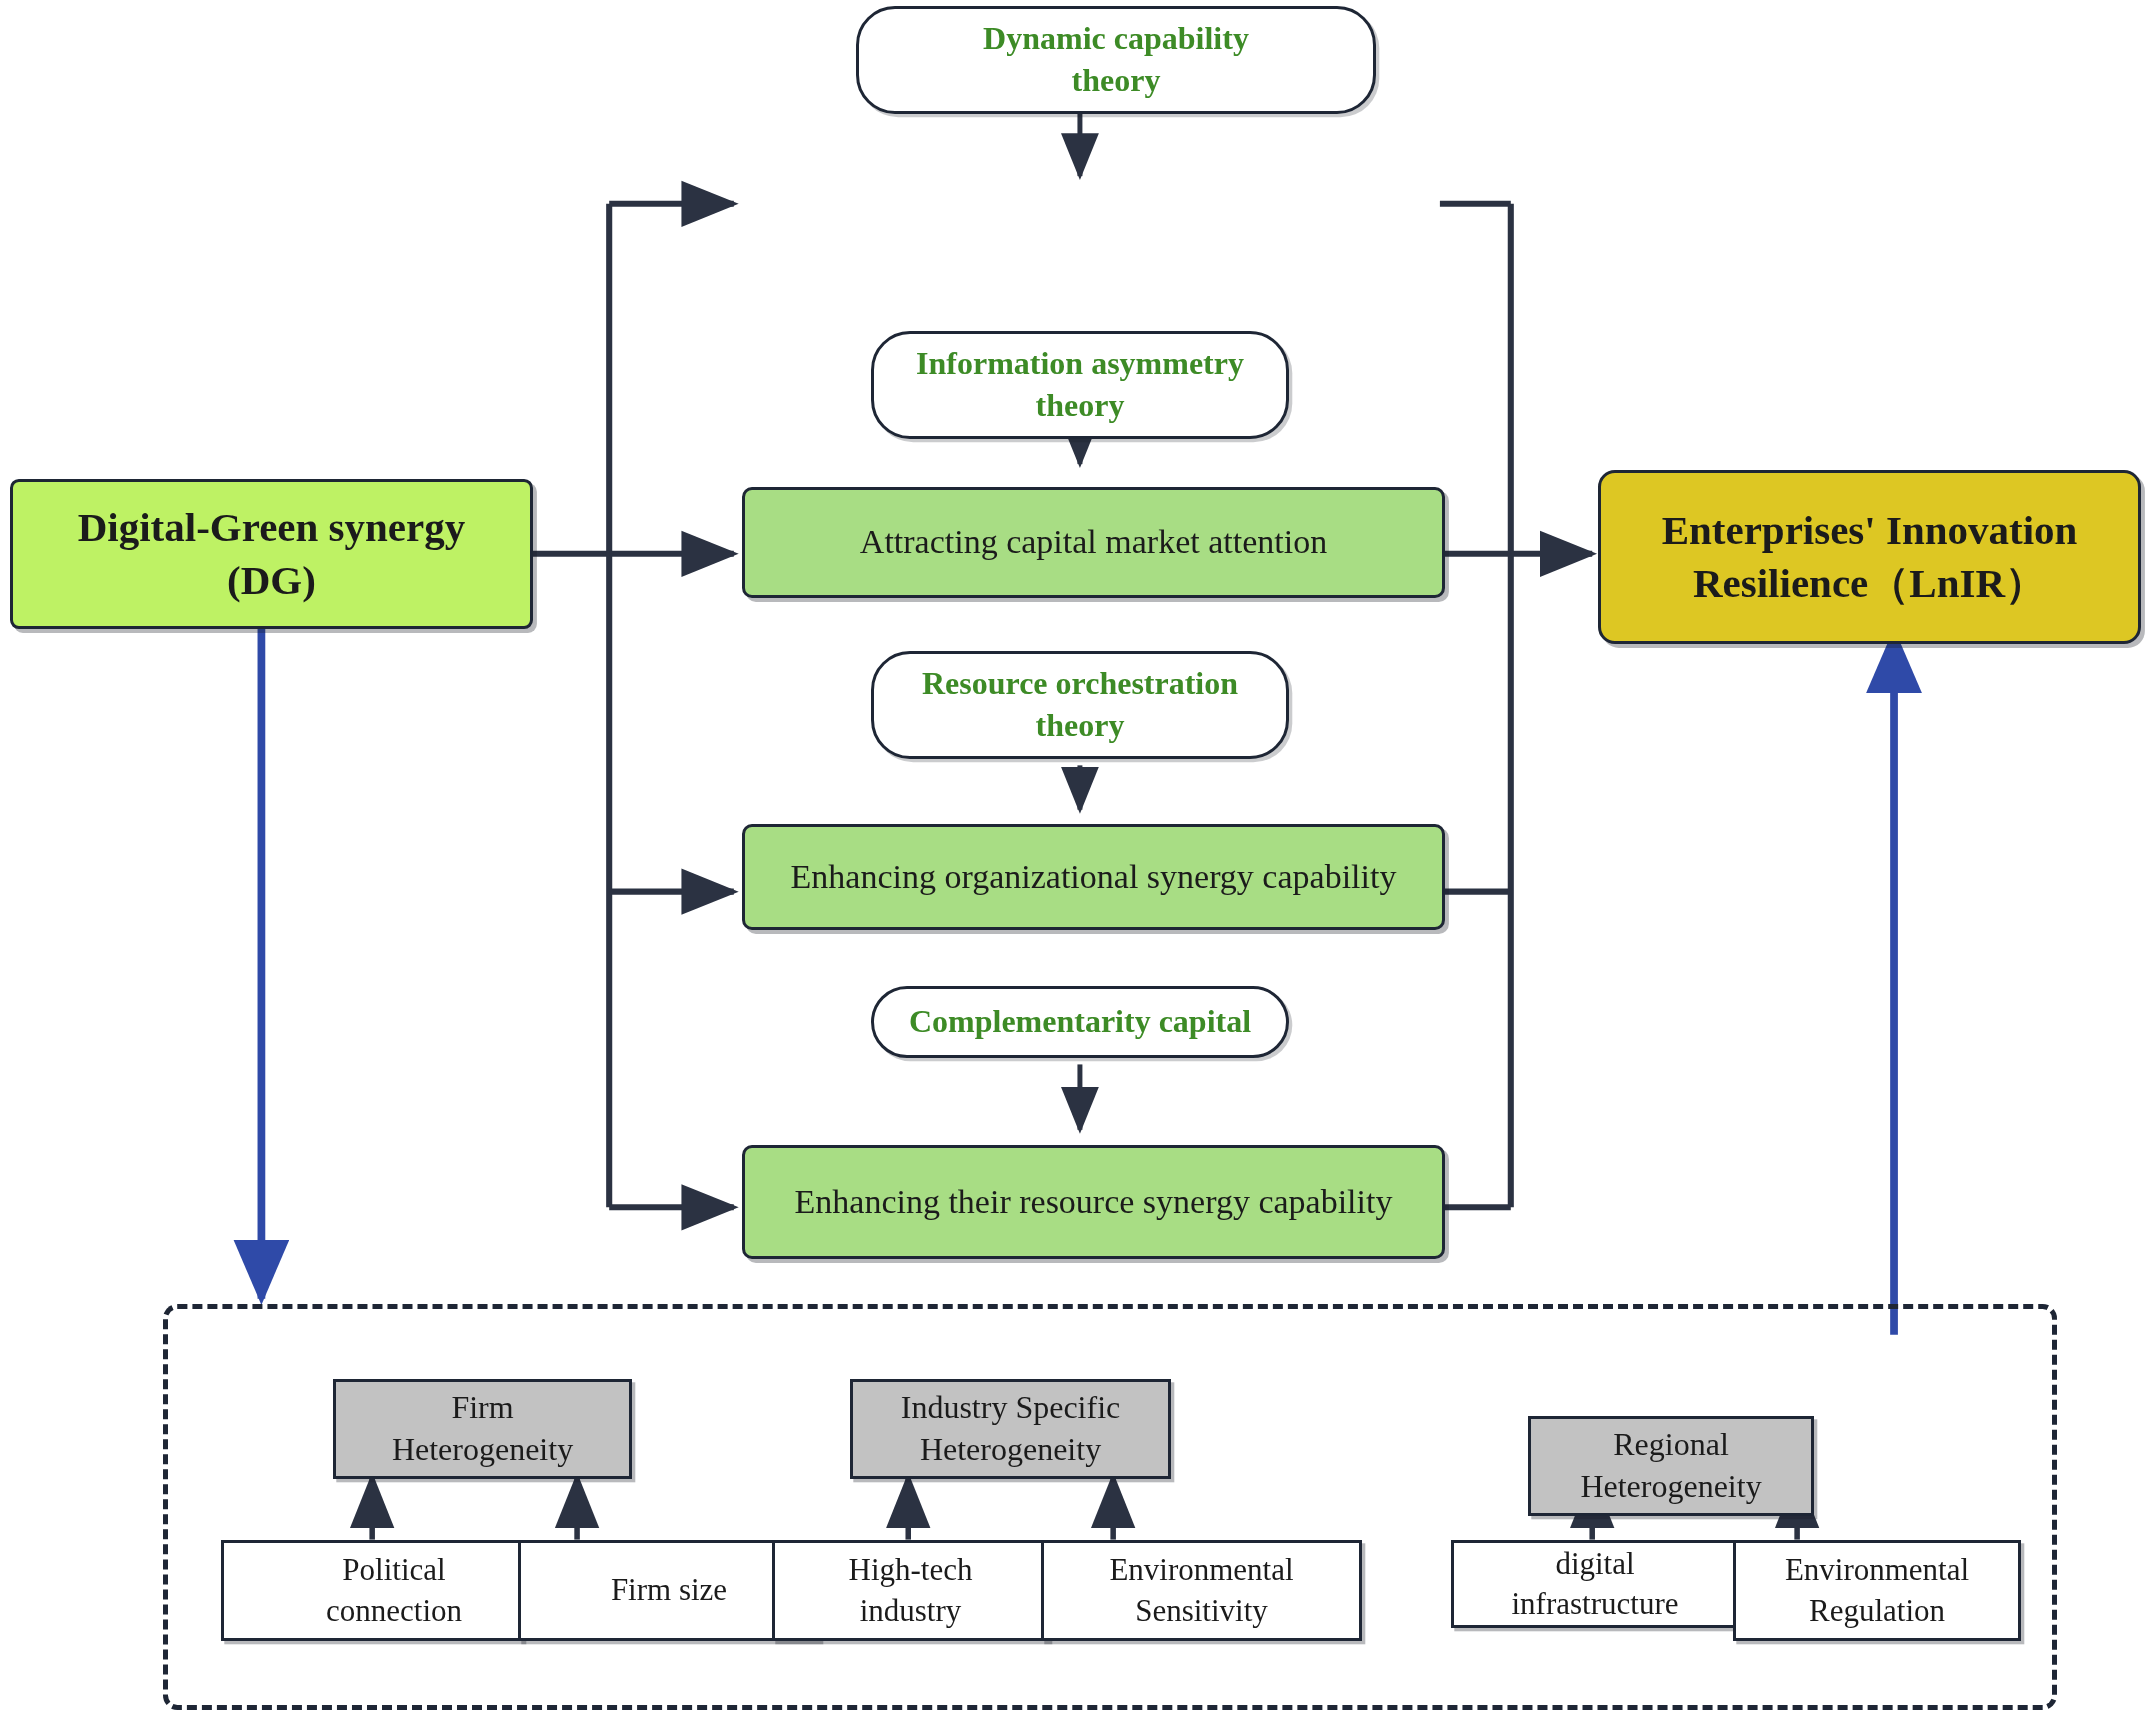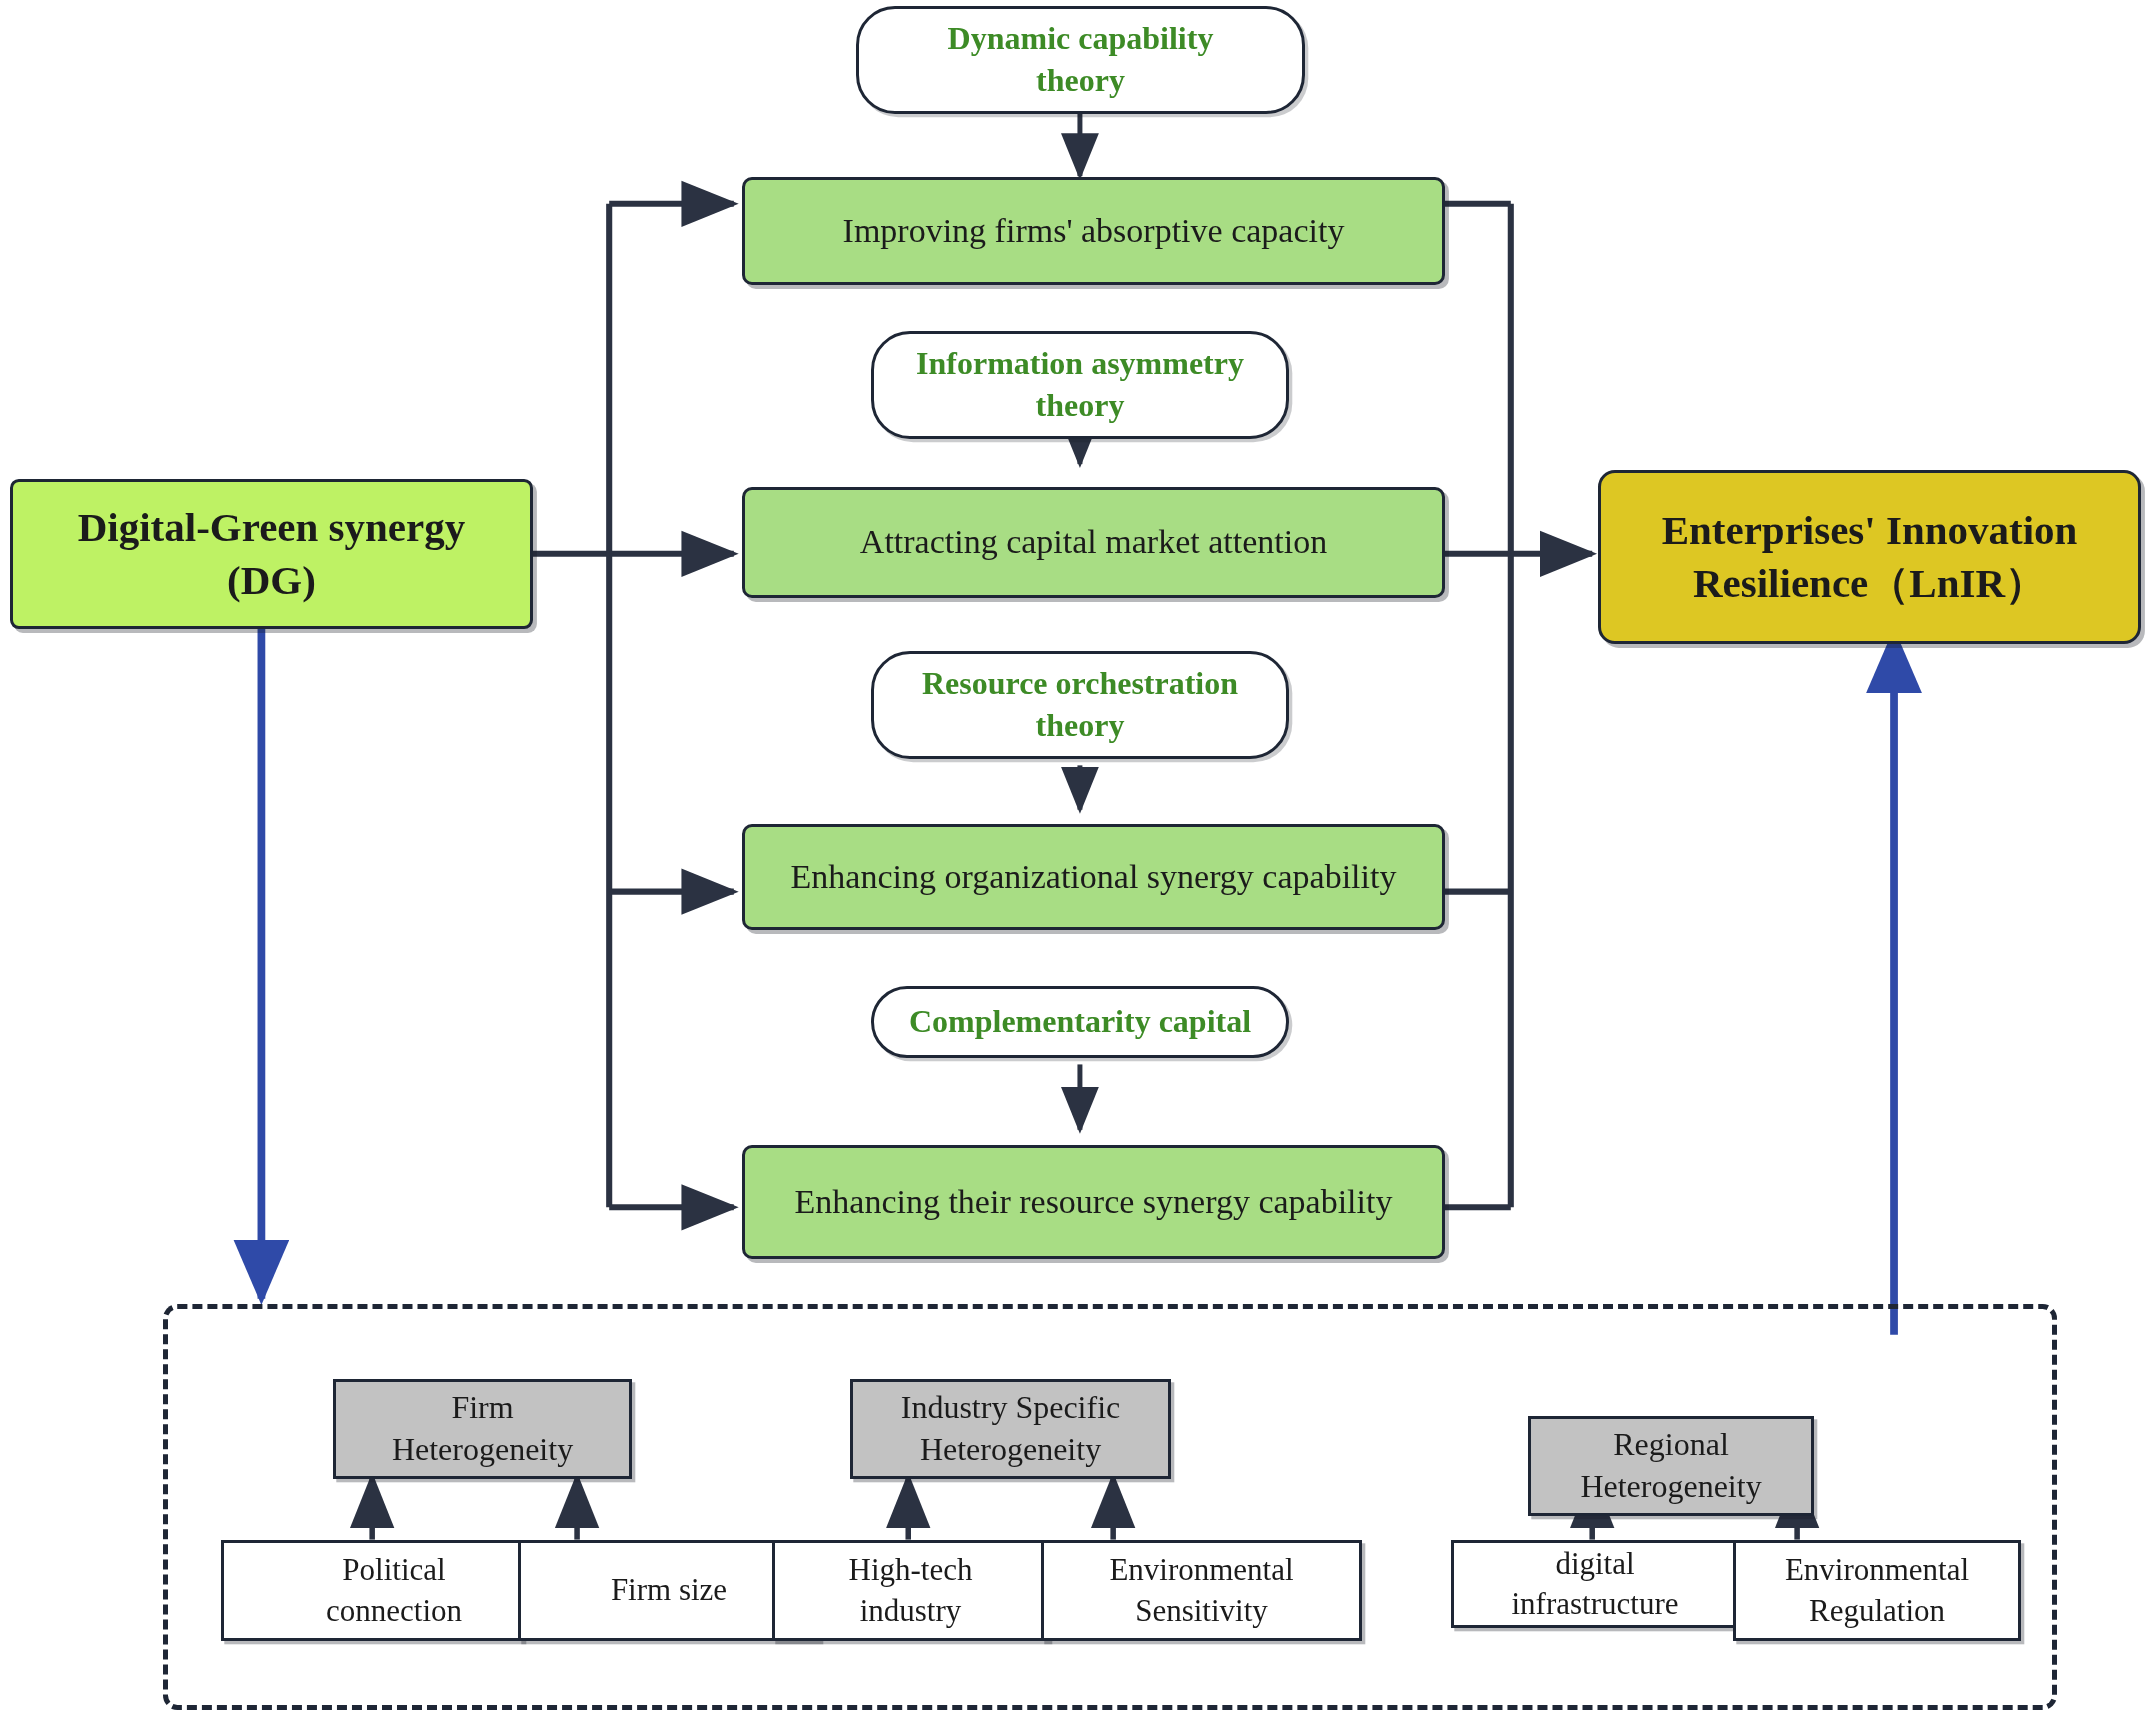--- a/index.html
+++ b/index.html
@@ -151,32 +151,31 @@
     <g stroke="#2b3242" stroke-width="10" fill="none" marker-end="url(#arrowBlackSm)">
       <line x1="672" y1="2780" x2="672" y2="2667"></line>
       <line x1="1042" y1="2780" x2="1042" y2="2667"></line>
       <line x1="1640" y1="2780" x2="1640" y2="2667"></line>
       <line x1="2010" y1="2780" x2="2010" y2="2667"></line>
       <line x1="2875" y1="2780" x2="2875" y2="2667"></line>
       <line x1="3245" y1="2780" x2="3245" y2="2667"></line>
     </g>
   </svg>
 
-  <div class="node box-theory twoline" style="left:856px; top:5.5px; width:449px; height:108px;">Dynamic capability
+  <div class="node box-theory twoline" style="left:856px; top:5.5px; width:520px; height:108px;">Dynamic capability
 theory</div>
 
   <div class="node box-theory twoline" style="left:871px; top:331px; width:418px; height:108px;">Information asymmetry
 theory</div>
 
   <div class="node box-theory twoline" style="left:871px; top:651px; width:418px; height:108px;">Resource orchestration
 theory</div>
 
   <div class="node box-theory" style="left:871px; top:986px; width:418px; height:72px;">Complementarity capital</div>
 
-  <div class="node box-mech" style="left:742px; top:177px; width:703px; height:108px;">Improving firms' absorptive capacity</div>
 
   <div class="node box-mech" style="left:742px; top:487px; width:703px; height:111px;">Attracting capital market attention</div>
 
   <div class="node box-mech" style="left:742px; top:824px; width:703px; height:106px;">Enhancing organizational synergy capability</div>
 
   <div class="node box-mech" style="left:742px; top:1145px; width:703px; height:114px;">Enhancing their resource synergy capability</div>
 
   <div class="node box-main box-dg twoline" style="left:10px; top:479px; width:523px; height:150px;">Digital-Green synergy
 (DG)</div>
 

